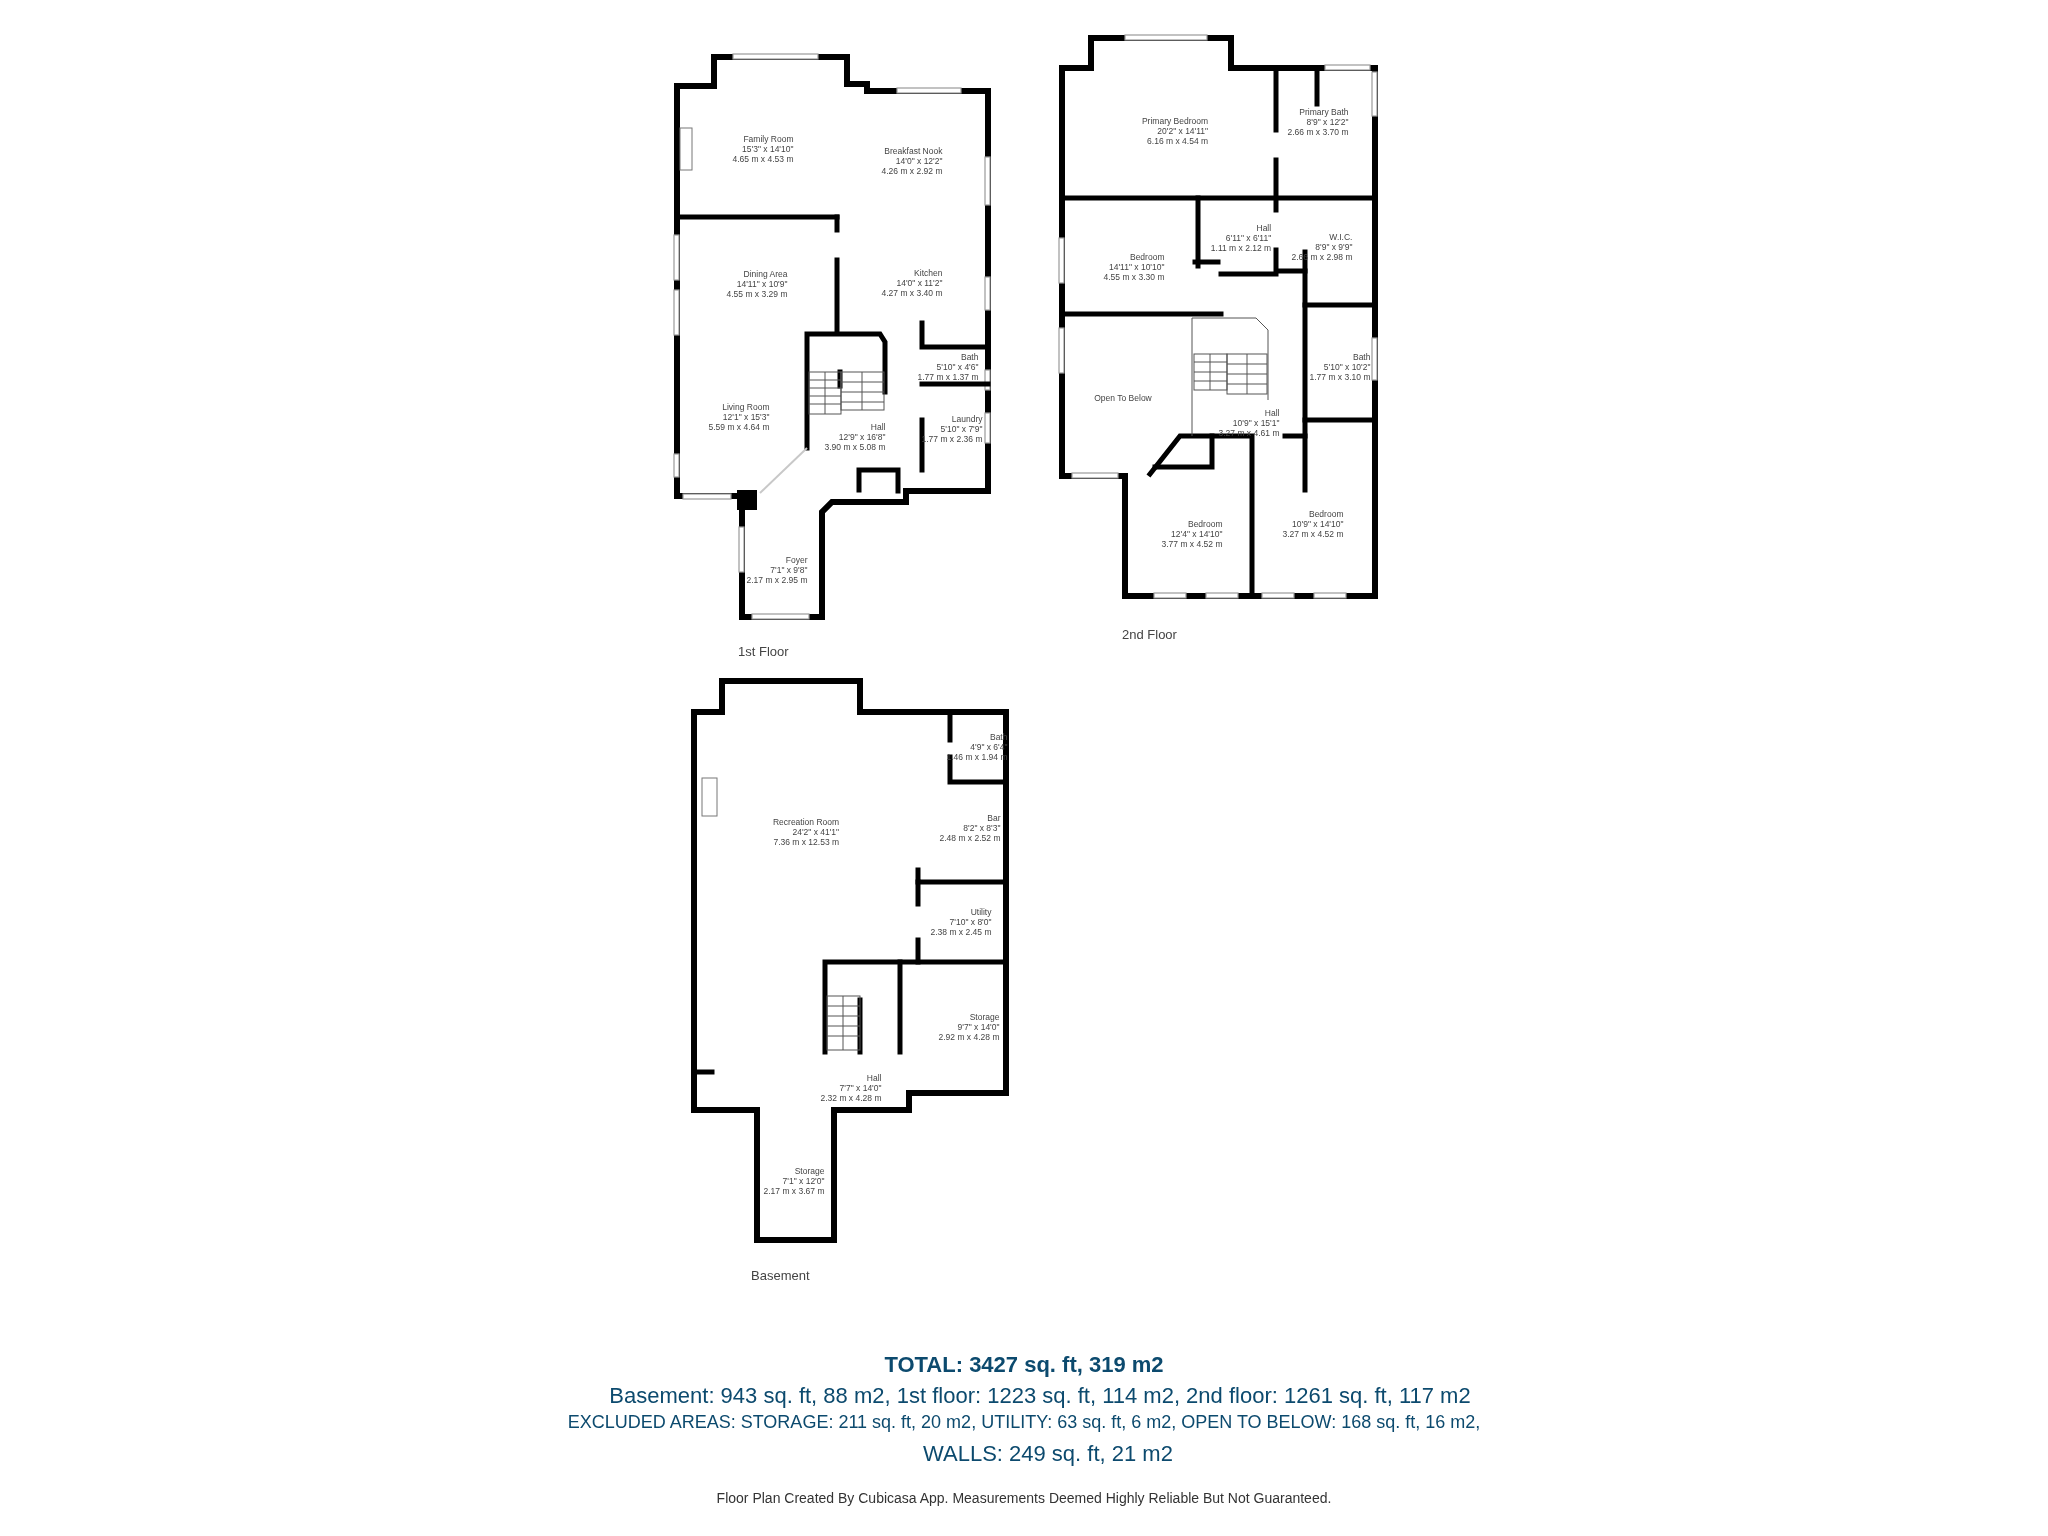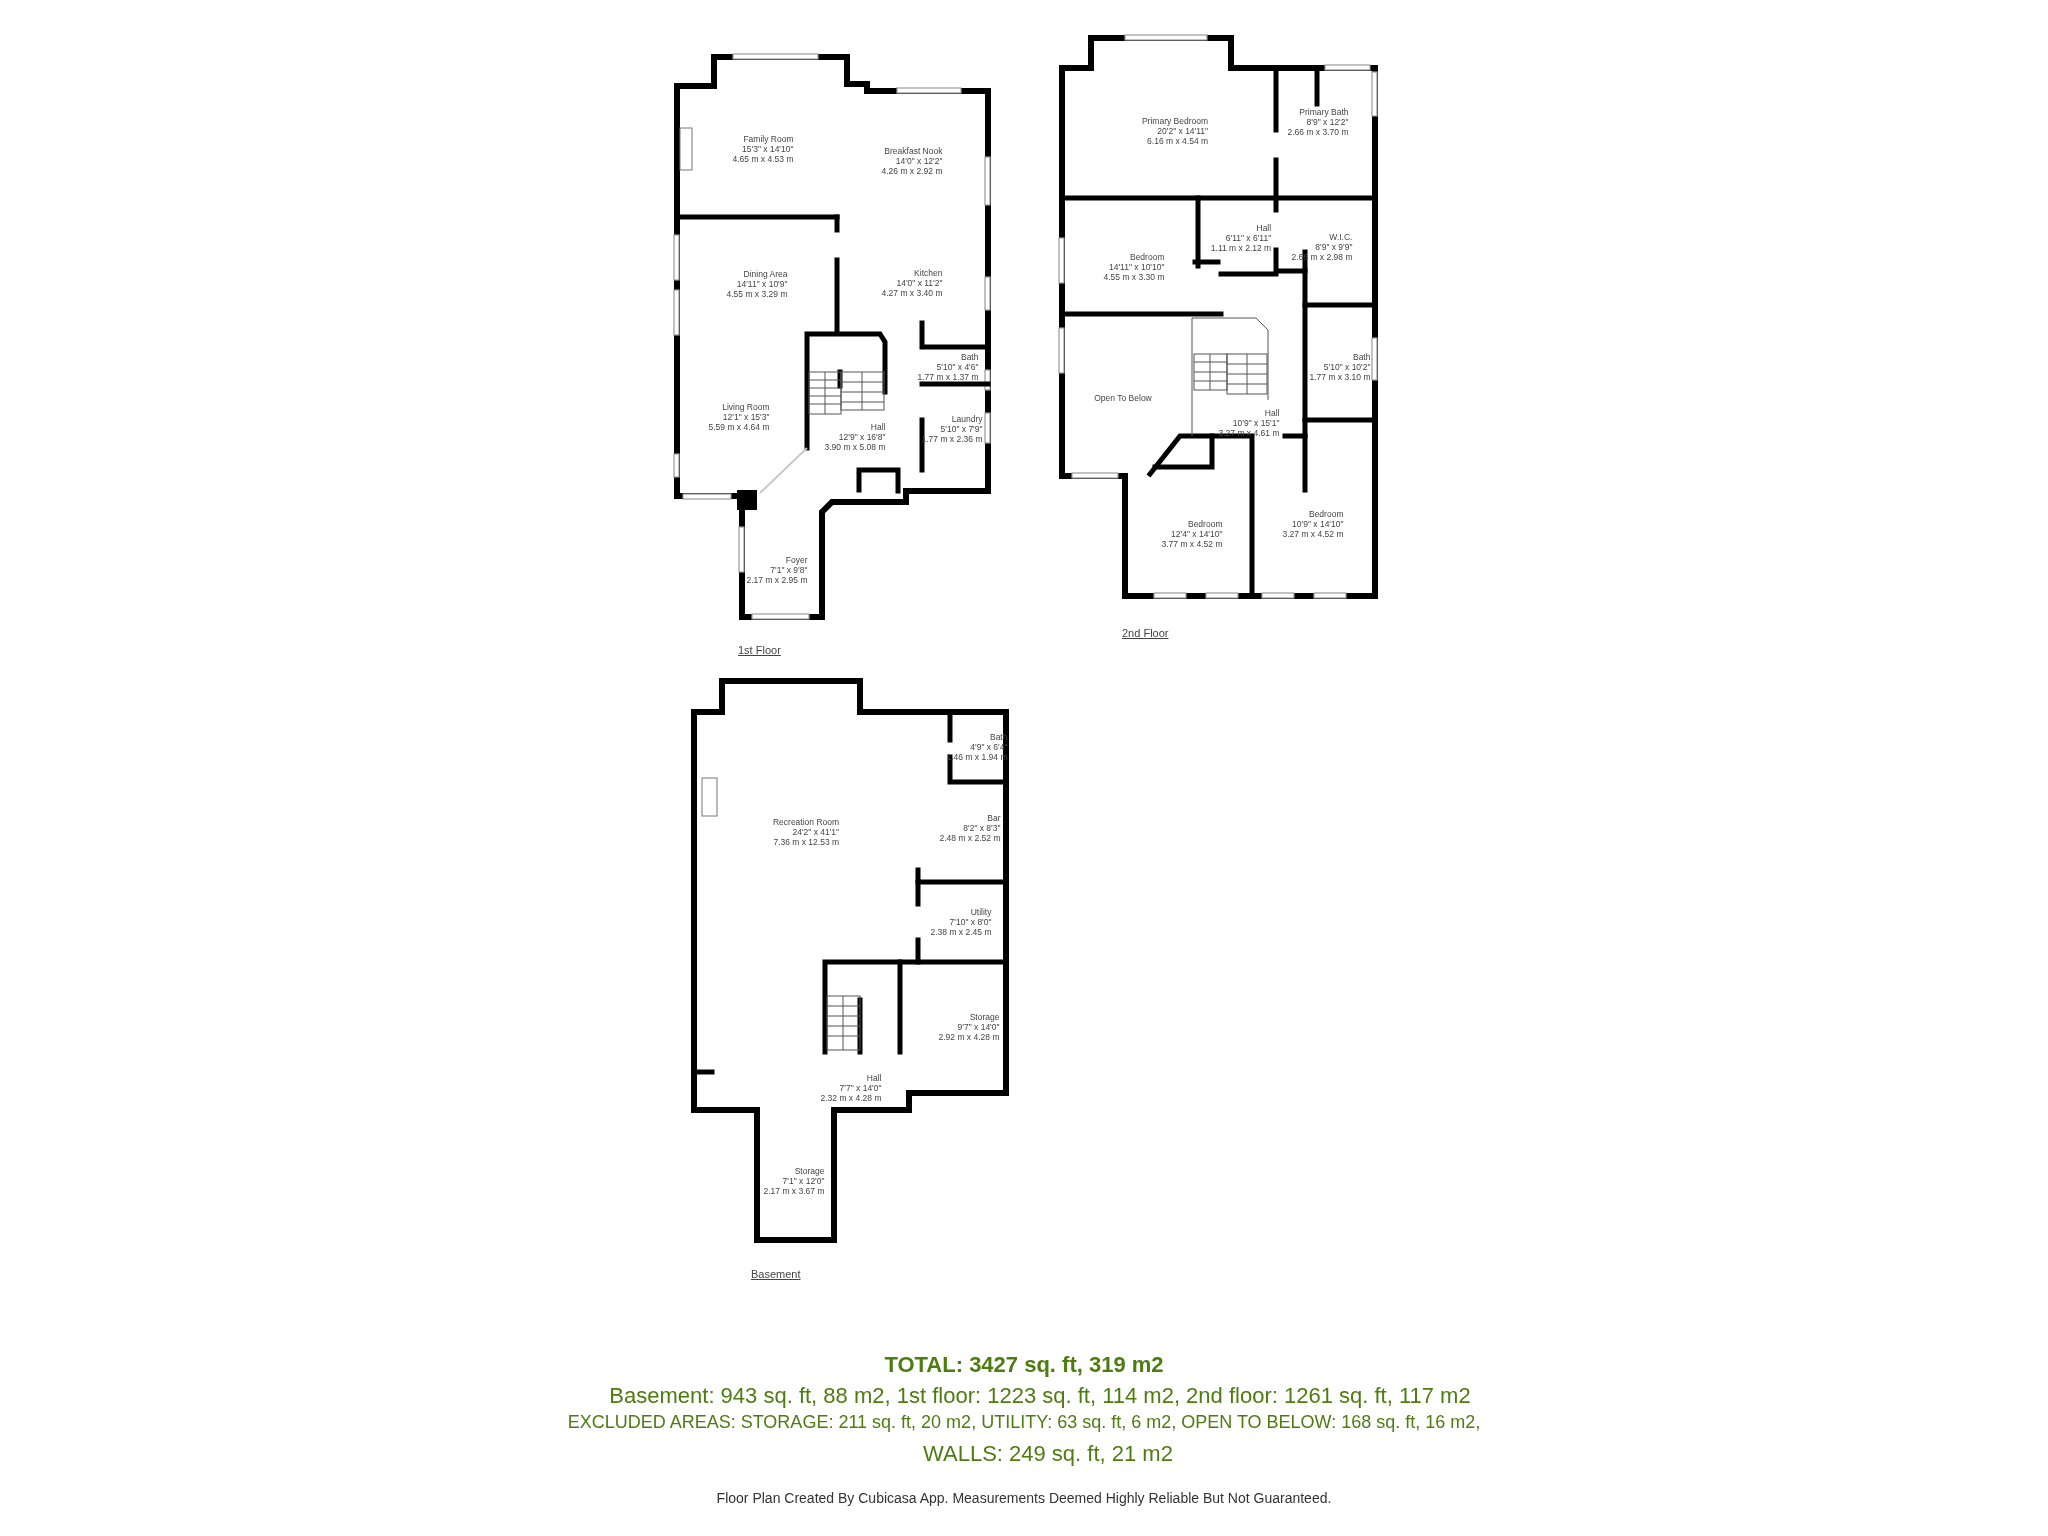--- a/index.html
+++ b/index.html
@@ -5,22 +5,22 @@
   html, body { margin:0; padding:0; background:#ffffff; }
   body { width:2048px; height:1536px; position:relative; overflow:hidden; font-family:"Liberation Sans", sans-serif; color:#3a3a3a; }
   #plan { position:absolute; left:0; top:0; width:2048px; height:1536px; }
   .wall { fill:none; stroke:#000; stroke-width:6; stroke-linejoin:miter; stroke-linecap:square; }
   .iwall { fill:none; stroke:#000; stroke-width:5; stroke-linecap:square; }
   .win { fill:#fff; stroke:#9a9a9a; stroke-width:1.2; }
   .door { stroke:#c8c8c8; stroke-width:2; }
   .stair { fill:none; stroke:#555; stroke-width:1; }
   .hatch { fill:#fff; stroke:#777; stroke-width:1; }
   .room-label { position:absolute; transform:translateX(-50%); text-align:right; font-size:8.5px; line-height:10px; color:#444; white-space:nowrap; }
-  .floor-label { position:absolute; font-size:11px; color:#444; white-space:nowrap;text-decoration:underline; }
-  .summary { position:absolute; left:0; width:2048px; text-align:center; color:#4d7c0f; }
+  .floor-label { position:absolute; font-size:13px; color:#444; white-space:nowrap; }
+  .summary { position:absolute; left:0; width:2048px; text-align:center; color:#0c4a6e; }
   .total { top:1352px; font-size:22px; font-weight:bold; }
   .line1 { top:1383px; font-size:22px;padding-left:16px; }
   .line2 { top:1412px; font-size:18px; }
   .line3 { top:1441px; font-size:22px;padding-left:24px; }
   .disclaimer { top:1490px; font-size:14px; color:#333; }
 </style>
 </head>
 <body>
 
 <svg id="plan" viewBox="0 0 2048 1536" xmlns="http://www.w3.org/2000/svg">

